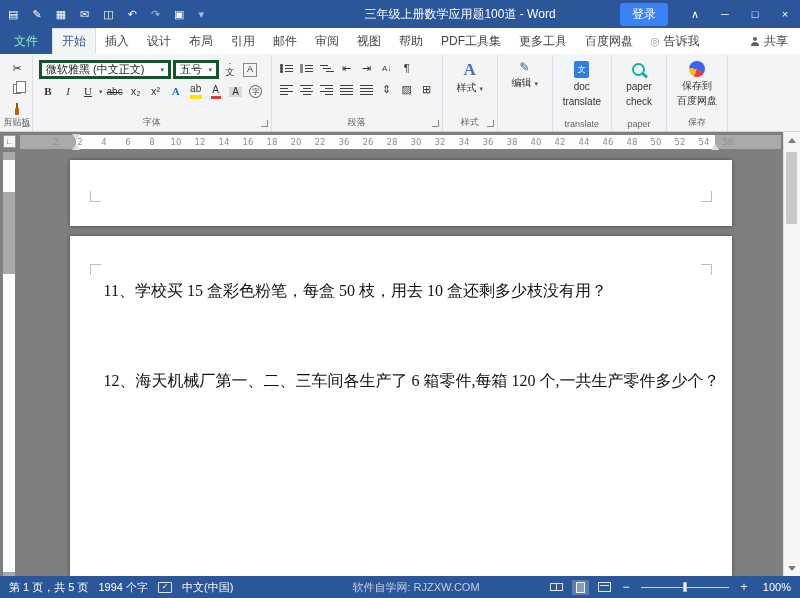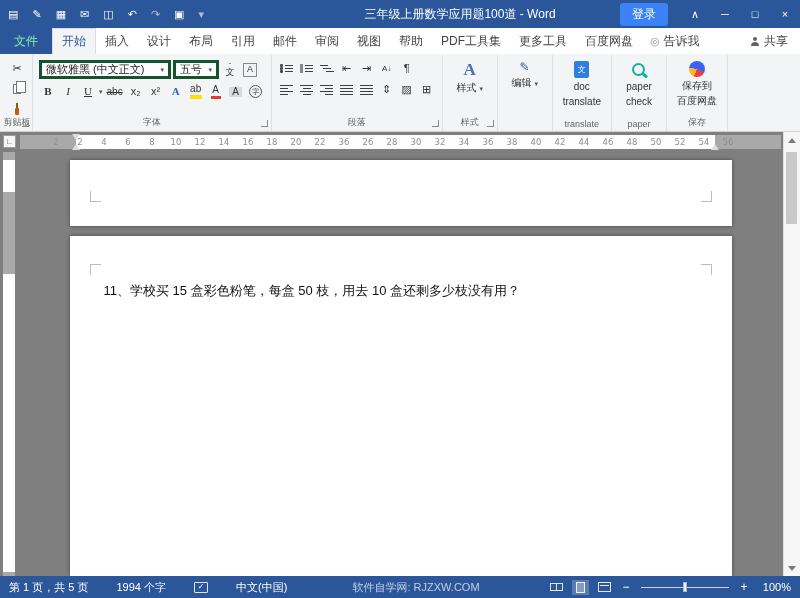--- a/index.html
+++ b/index.html
@@ -102,32 +102,32 @@
   .vw1 { top:8px; height:32px; } .vw2 { top:122px; bottom:4px; }
   .doc { flex:1; position:relative; overflow:hidden; }
   .page { position:absolute; left:50%; transform:translateX(-50%); width:662px; background:#fff; box-shadow:0 0 4px rgba(0,0,0,.45); overflow:hidden; }
   .page1 { top:8px; height:66px; }
   .page2 { top:84px; bottom:0; }
   .cmk { position:absolute; width:11px; height:11px; }
   .cmk.bl { left:20px; bottom:24px; border-left:1px solid #bdbdbd; border-bottom:1px solid #bdbdbd; }
   .cmk.br { right:20px; bottom:24px; border-right:1px solid #bdbdbd; border-bottom:1px solid #bdbdbd; }
   .cmk.tl { left:20px; top:28px; border-left:1px solid #bdbdbd; border-top:1px solid #bdbdbd; }
   .cmk.tr { right:20px; top:28px; border-right:1px solid #bdbdbd; border-top:1px solid #bdbdbd; }
-  .prob { position:absolute; left:34px; font-size:13px; font-family:Liberation Sans, sans-serif; color:#111; white-space:nowrap; line-height:21px; }
+  .prob { position:absolute; left:34px; font-size:16px; font-family:Liberation Serif, serif; color:#111; white-space:nowrap; line-height:21px; }
   .gram { border-bottom:1.5px solid #3a6fd8; }
 
   
   .scrollbar { position:absolute; top:0; right:0; bottom:0; width:17px; background:#f6f6f6; border-left:1px solid #e1e1e1; }
   .sarr { width:0; height:0; border:4px solid transparent; margin:6px auto; }
   .sarr.up { border-bottom:5px solid #7a7a7a; border-top:none; }
   .sarr.down { border-top:5px solid #7a7a7a; border-bottom:none; position:absolute; bottom:0; left:4px; margin:0 0 5px; }
   .sthumb { position:absolute; top:20px; left:2px; width:11px; height:72px; background:#c9c9c9; border-radius:1px; }
 
   
-  .statusbar { height:22px; background:#2b579a; color:#fff; display:flex; align-items:center; font-size:11px; gap:28px; padding:0 9px; position:relative; }
+  .statusbar { height:22px; background:#2b579a; color:#fff; display:flex; align-items:center; font-size:11px; gap:10px; padding:0 9px; position:relative; }
   .watermark { position:absolute; left:52%; transform:translateX(-50%); color:#c2cde3; }
   .srt { margin-left:auto; display:flex; align-items:center; gap:9px; }
   .proof { width:14px; height:11px; border:1px solid #dfe6f2; border-radius:1px; display:flex; align-items:center; justify-content:center; }
   .proof::after { content:'✓'; font-size:8px; line-height:1; }
   .vi { position:relative; display:inline-block; }
   .vi-read { width:13px; height:10px; }
   .vi-read::before,.vi-read::after { content:''; position:absolute; top:1px; bottom:1px; width:5px; border:1px solid #dfe6f2; }
   .vi-read::before { left:0; } .vi-read::after { right:0; }
   .vact { background:rgba(255,255,255,.22); padding:2px 4px; display:inline-flex; }
   .vi-print { width:9px; height:11px; border:1px solid #eef2f9; background:rgba(255,255,255,.25); }
@@ -447,20 +447,21 @@
       <div class="page page1">
         <span class="cmk bl"></span>
         <span class="cmk br"></span>
       </div>
 
       <div class="page page2">
         <span class="cmk tl"></span>
         <span class="cmk tr"></span>
 
         <div class="prob" style="top:44px">11、学校买 15 盒彩色粉笔，每盒 50 枝，用去 10 盒还剩多少枝没有用？</div>
+        <div class="prob" style="top:134px">12、海天机械厂第一、二、三车间各生产了 6 箱零件,每箱 120 个,一共生产零件多少个？</div>
         <div class="prob" style="top:298px">
         </div>
       </div>
     </div>
   </div>
 
   <div class="scrollbar">
     <div class="sarr up"></div>
     <div class="sthumb"></div>
     <div class="sarr down"></div>

